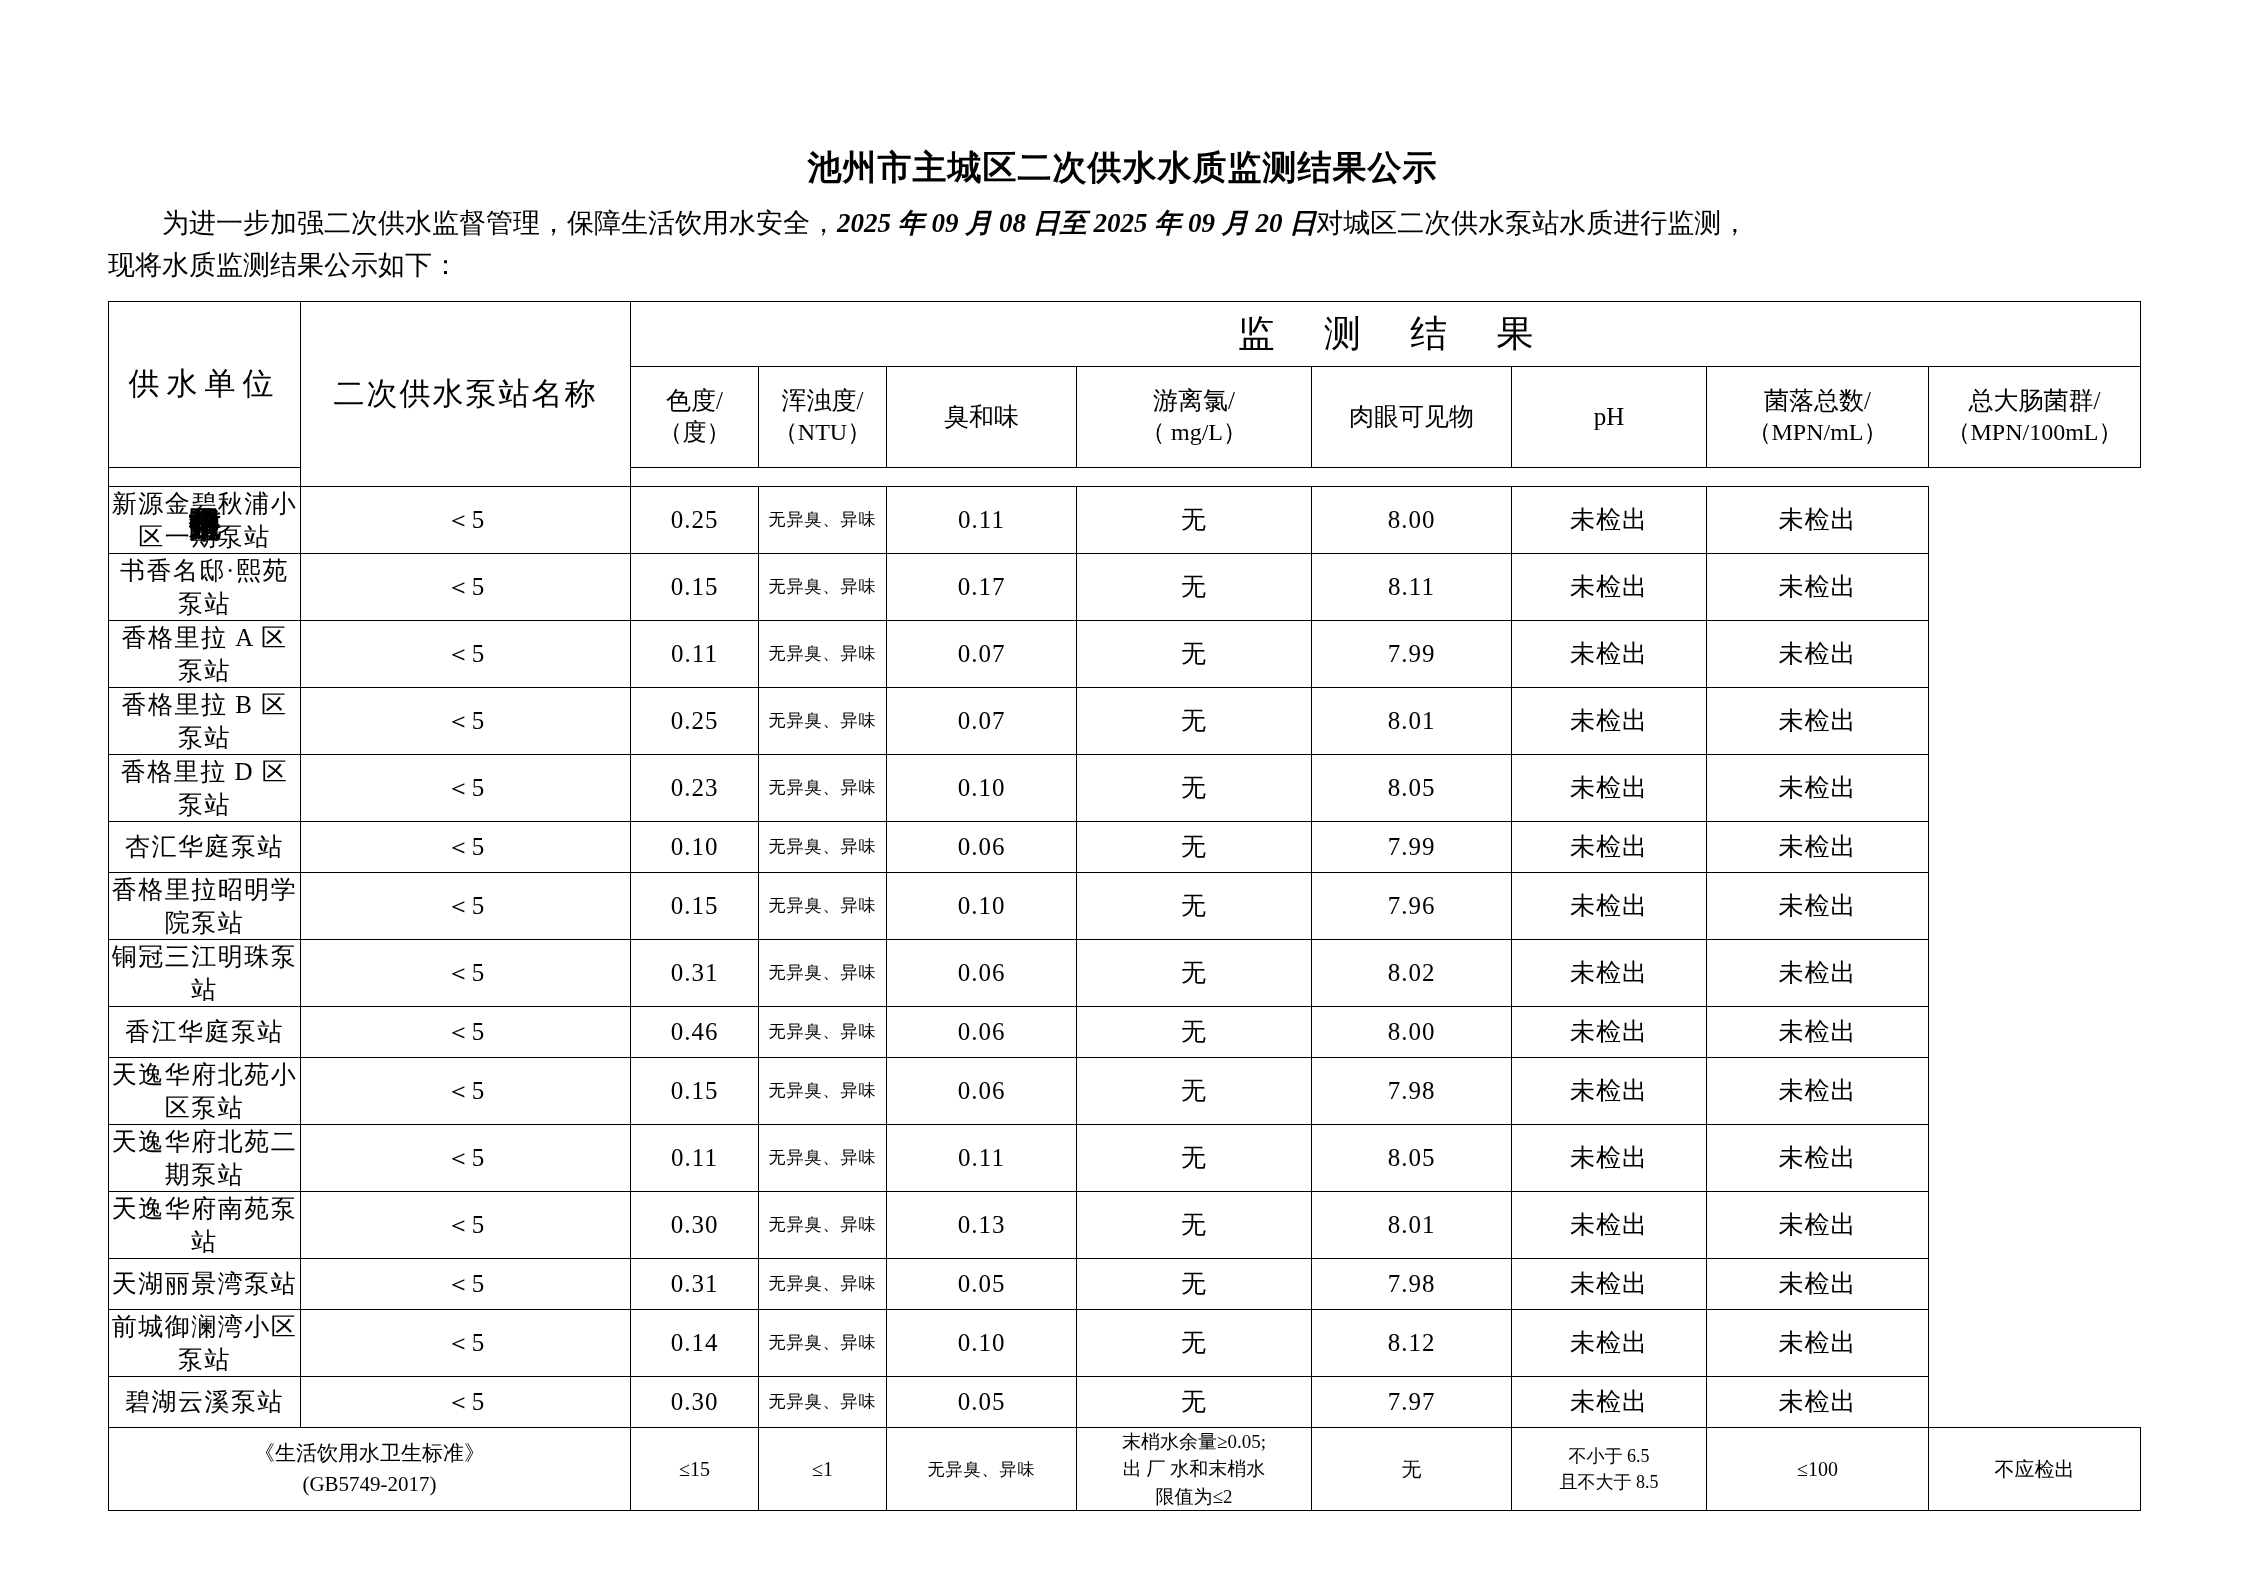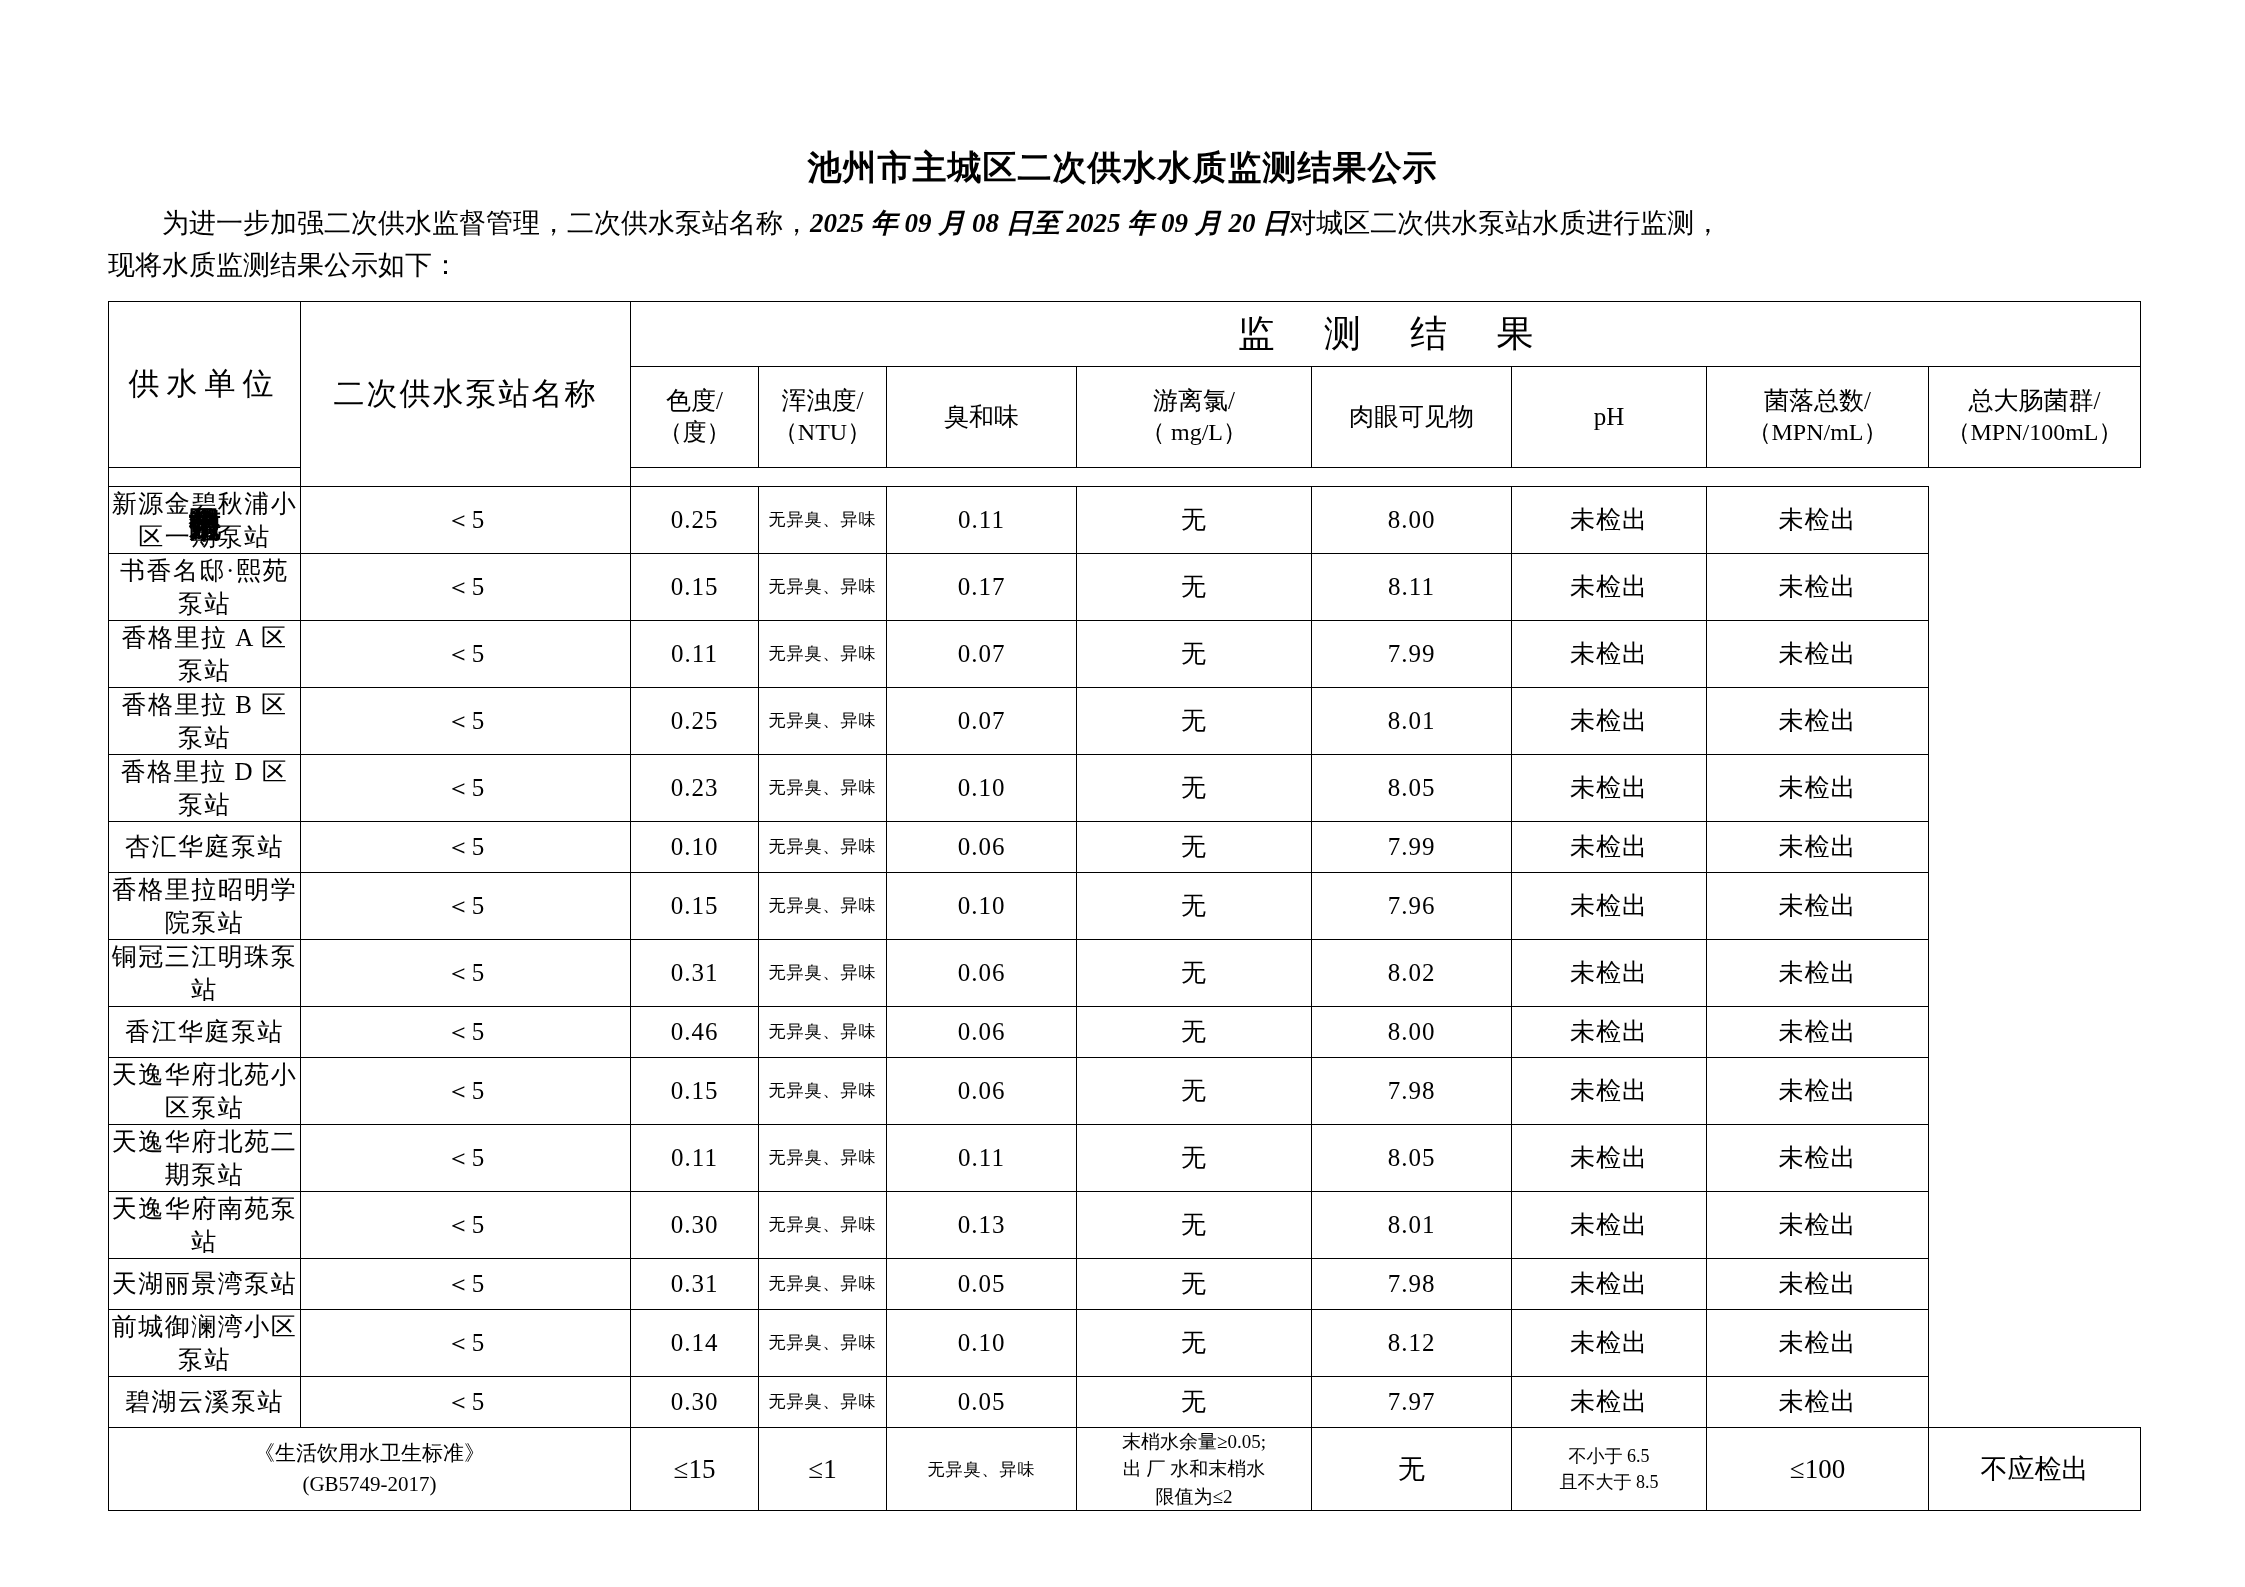--- a/index.html
+++ b/index.html
@@ -108,33 +108,33 @@
   td.station { font-size: 25px; height: 50px; letter-spacing: 1.5px; }
   td.val     { font-size: 25px; height: 50px; font-family: "Liberation Serif", serif; letter-spacing: 1px;}
   td.odor    { font-size: 17px; height: 50px; letter-spacing: 1px;}
 
   td.std-label {
     font-size: 21px;
     font-weight: 700;
     line-height: 1.5;
     padding: 10px 4px;
   }
-  td.std-val { font-size: 27px; }
+  td.std-val { font-size: 20px; }
   td.std-chlor { font-size: 19px; line-height: 1.45; font-weight: 700; padding: 6px 4px; font-family: Liberation Serif, serif;}
   td.std-ph { font-size: 18px; line-height: 1.45; }
 </style>
 </head>
 <body>
 
 <div class="page">
 
   <div class="doc-title">池州市主城区二次供水水质监测结果公示</div>
 
   <div class="intro">
-    <span class="indent"></span><span>为进一步加强二次供水监督管理，二次供水泵站名称，</span><b>2025 年 09 月 08 日至 2025 年 09 月 20 日</b><span>对城区二次供水泵站水质进行监测，</span><br><span>现将水质监测结果公示如下：</span>
+    <span class="indent"></span><span>为进一步加强二次供水监督管理，保障生活饮用水安全，</span><b>2025 年 09 月 08 日至 2025 年 09 月 20 日</b><span>对城区二次供水泵站水质进行监测，</span><br><span>现将水质监测结果公示如下：</span>
   </div>
 
   <table class="main">
     <colgroup>
       <col class="c-unit">
         <col class="c-station">
         <col class="c-color">
         <col class="c-turb">
       <col class="c-odor">
         <col class="c-chlor">

